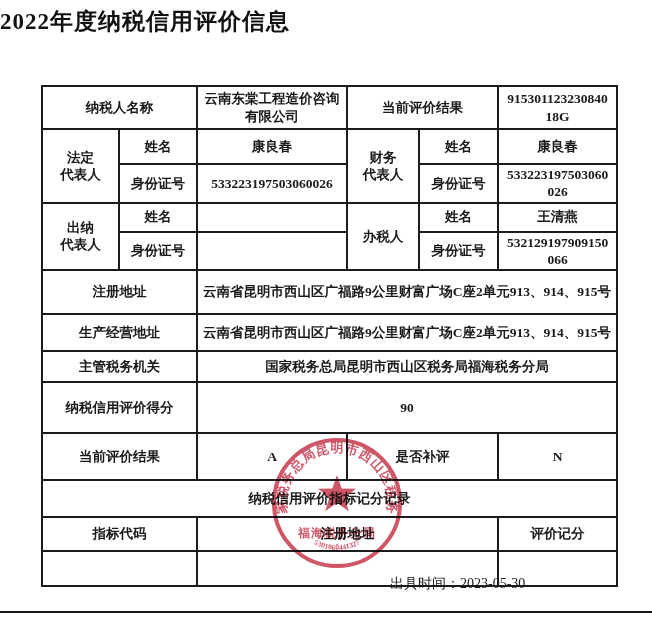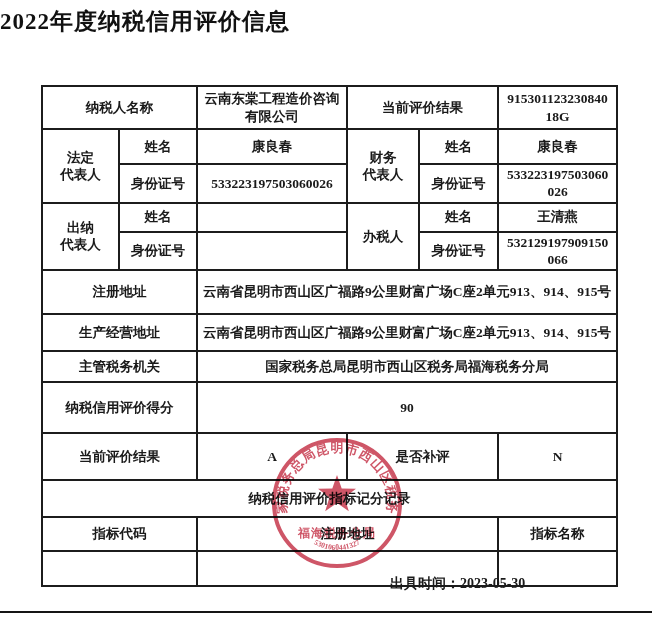--- a/index.html
+++ b/index.html
@@ -30,21 +30,21 @@
     overflow:hidden;
   }
   td.wrap2{white-space:pre-line;}
   td.num{word-break:break-all;}
   .footer-left{
     position:absolute;left:38px;top:566px;width:256px;
     font-size:14px;font-weight:bold;text-align:center;line-height:1.3;
   }
   .footer-right{
     position:absolute;left:390px;top:575px;
-    font-size:14px;font-weight:bold;
+    font-size:14px;font-weight:normal;
   }
   .bottom-rule{
     position:absolute;left:0;top:611px;width:652px;height:2px;
     background:#151515;
   }
   .stamp{
     position:absolute;left:272px;top:438px;width:130px;height:130px;
     mix-blend-mode:multiply;opacity:0.88;
     z-index:5;
   }
@@ -127,21 +127,21 @@
         <td>A</td>
         <td colspan="2">是否补评</td>
         <td>N</td>
       </tr>
       <tr style="height:37px">
         <td colspan="6">纳税信用评价指标记分记录</td>
       </tr>
       <tr style="height:34px">
         <td colspan="2">指标代码</td>
         <td colspan="3">注册地址</td>
-        <td>指标名称</td>
+        <td>评价记分</td>
       </tr>
       <tr style="height:35px">
         <td colspan="2"></td>
         <td colspan="3"></td>
         <td></td>
       </tr>
     </tbody>
   </table>
 
   <div class="footer-right">出具时间：2023-05-30</div>

